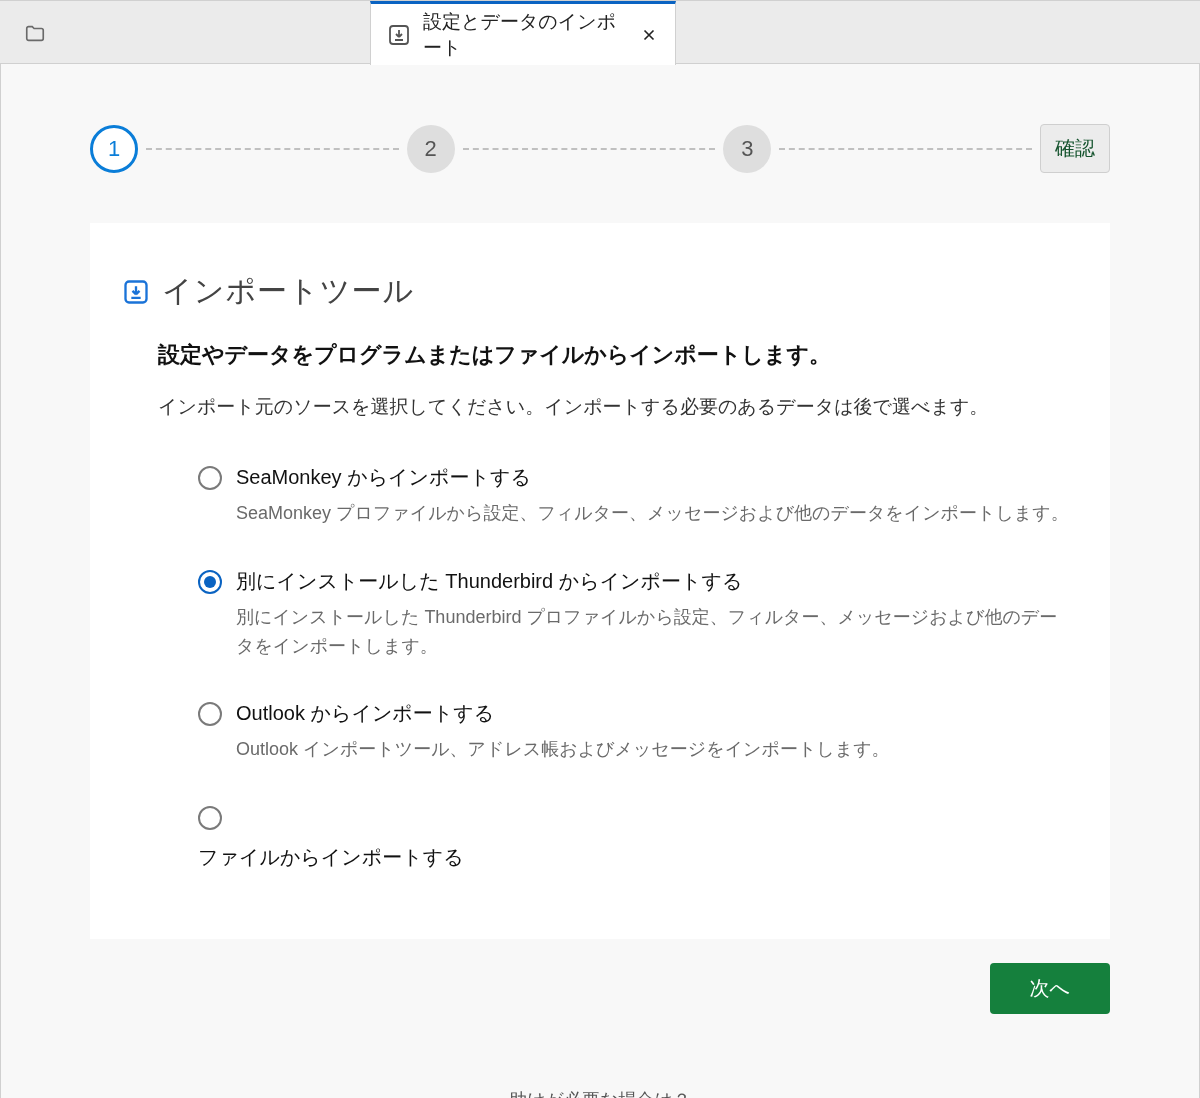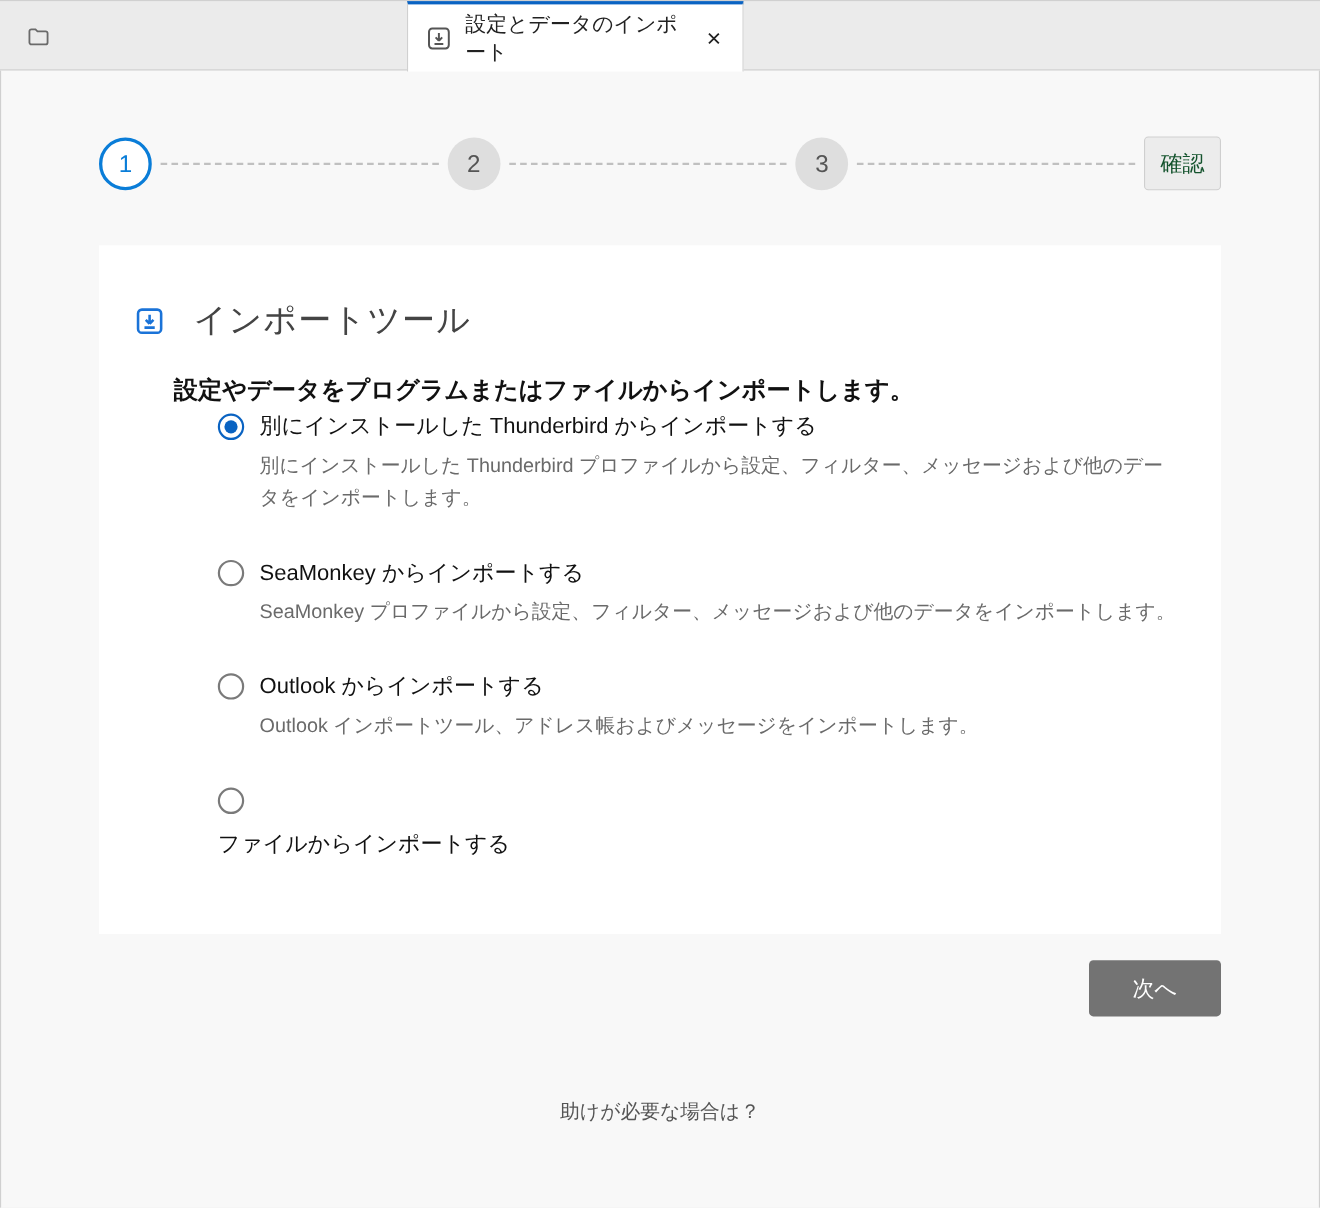--- a/index.html
+++ b/index.html
@@ -115,39 +115,39 @@
       font-size: 20px;
       color: #14532d;
     }
 
     .card {
       background: #ffffff;
       padding: 48px 40px 60px 32px;
     }
 
     .card-header {
-      display:flex; align-items:center; gap:26px;
+      display:flex; align-items:center; gap:12px;
       margin-bottom: 28px;
     }
     .card-header .import-icon {
       width: 28px; height: 28px; color: #1a73d8;
     }
     .card-header h1 {
       font-size: 30px;
       font-weight: 400;
       color: #444;
       letter-spacing: 1px;
     }
 
     .card-body { padding-left: 36px; }
 
     .lead-strong {
       font-size: 22px;
       font-weight: 700;
-      margin-bottom: 4px;
+      margin-bottom: 24px;
       color: #111;
     }
     .lead-sub {
       font-size: 19px;
       color: #333;
       margin-bottom: 44px;
     }
 
     .options { padding-left: 40px; }
 
@@ -182,21 +182,21 @@
       color: #6a6a6a;
       line-height: 1.6;
     }
 
     .actions {
       display:flex;
       justify-content:flex-end;
       margin-top: 24px;
     }
     .btn-primary {
-      background: #737373;
+      background: #15803d;
       color: #fff;
       font-size: 20px;
       padding: 12px 40px;
       border: none;
       border-radius: 4px;
     }
 
     .help {
       text-align:center;
       margin-top: 74px;
@@ -254,44 +254,45 @@
           <svg viewBox="0 0 24 24" fill="none" stroke="currentColor" stroke-width="2">
               <rect x="3" y="3" width="18" height="18" rx="3"></rect>
               <path d="M12 7v7m0 0l-3-3m3 3l3-3M8 17h8"></path>
             </svg>
         </span>
         <h1>インポートツール</h1>
       </div>
 
       <div class="card-body">
         <div class="lead-strong">設定やデータをプログラムまたはファイルからインポートします。</div>
+        <div class="lead-sub">インポート元のソースを選択してください。インポートする必要のあるデータは後で選べます。</div>
 
         <div class="options">
+
+          <label class="option">
+            <span class="radio"></span>
+            <span class="option-texts">
+              <div class="option-title">SeaMonkey からインポートする</div>
+              <div class="option-desc">SeaMonkey プロファイルから設定、フィルター、メッセージおよび他のデータをインポートします。</div>
+            </span>
+          </label>
 
           <label class="option">
             <span class="radio selected">
                 <span class="dot"></span>
               </span>
             <span class="option-texts">
               <div class="option-title">別にインストールした Thunderbird からインポートする</div>
               <div class="option-desc">別にインストールした Thunderbird プロファイルから設定、フィルター、メッセージおよび他のデータをインポートします。</div>
             </span>
           </label>
 
           <label class="option">
             <span class="radio"></span>
             <span class="option-texts">
-              <div class="option-title">SeaMonkey からインポートする</div>
-              <div class="option-desc">SeaMonkey プロファイルから設定、フィルター、メッセージおよび他のデータをインポートします。</div>
-            </span>
-          </label>
-
-          <label class="option">
-            <span class="radio"></span>
-            <span class="option-texts">
               <div class="option-title">Outlook からインポートする</div>
               <div class="option-desc">Outlook インポートツール、アドレス帳およびメッセージをインポートします。</div>
             </span>
           </label>
 
           <label class="option" style="margin-bottom:0;flex-direction:column;">
             <span class="radio"></span>
             <span class="option-texts">
               <div class="option-title">ファイルからインポートする</div>
             </span>

